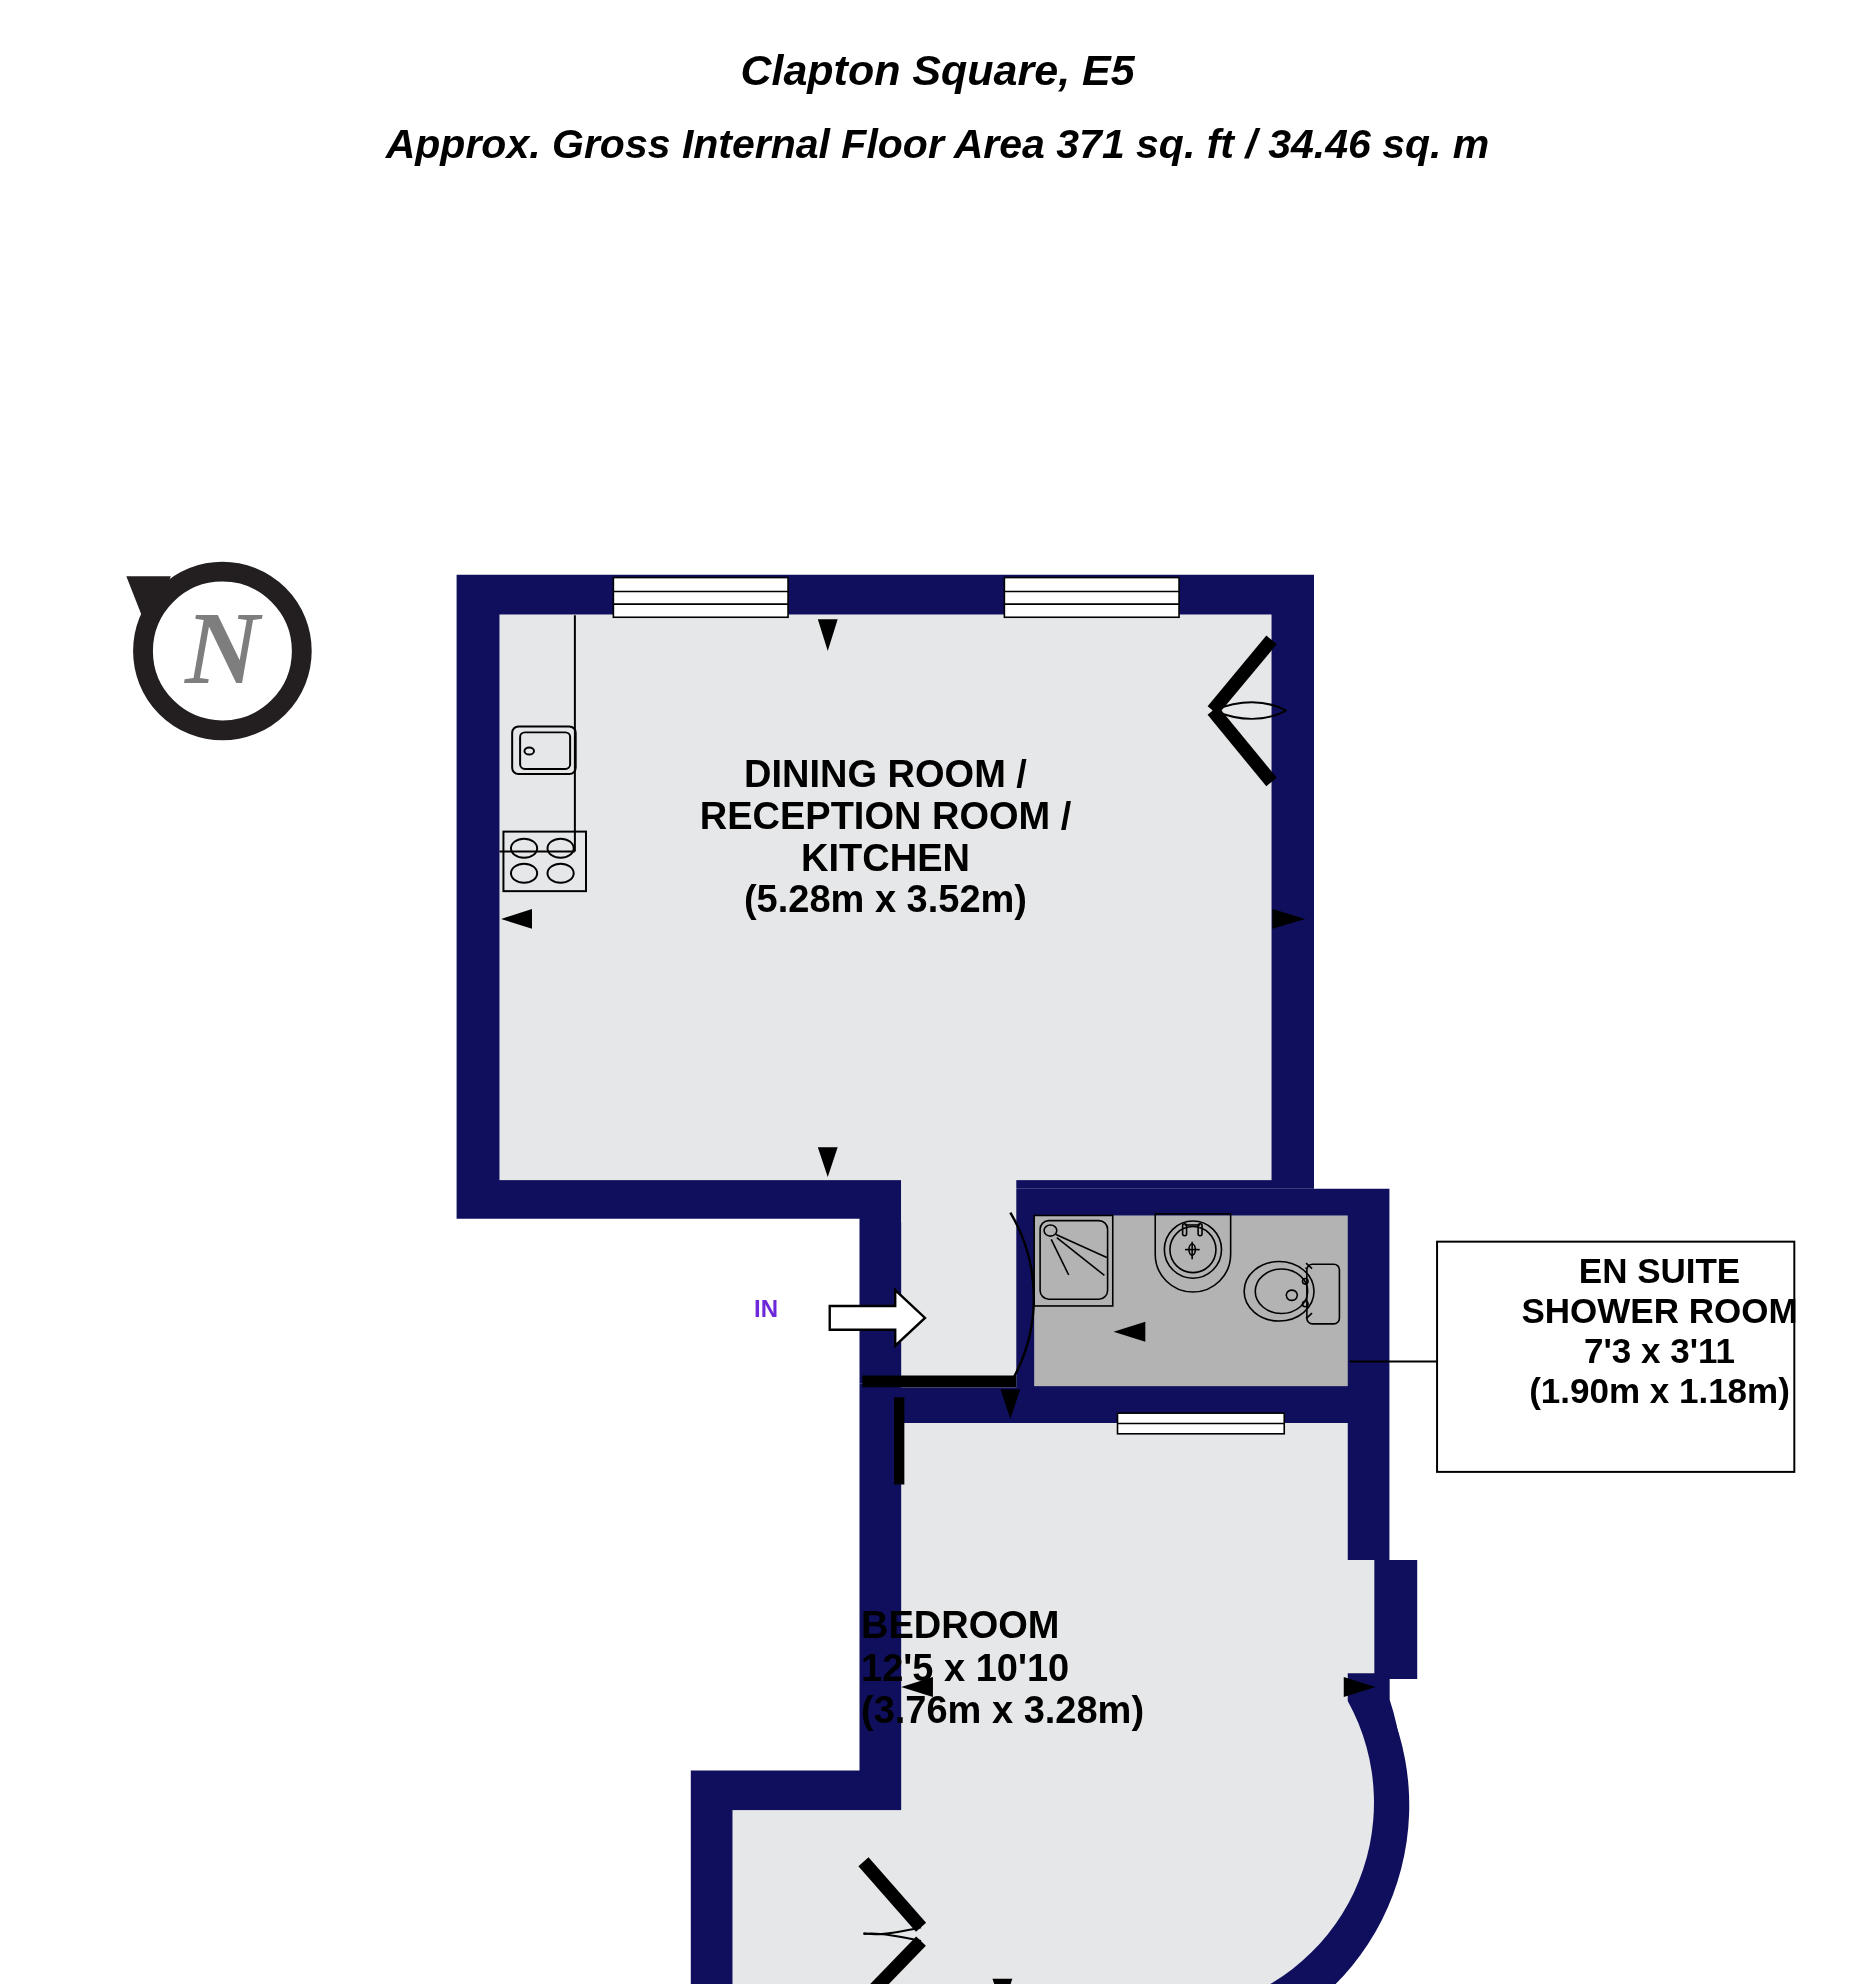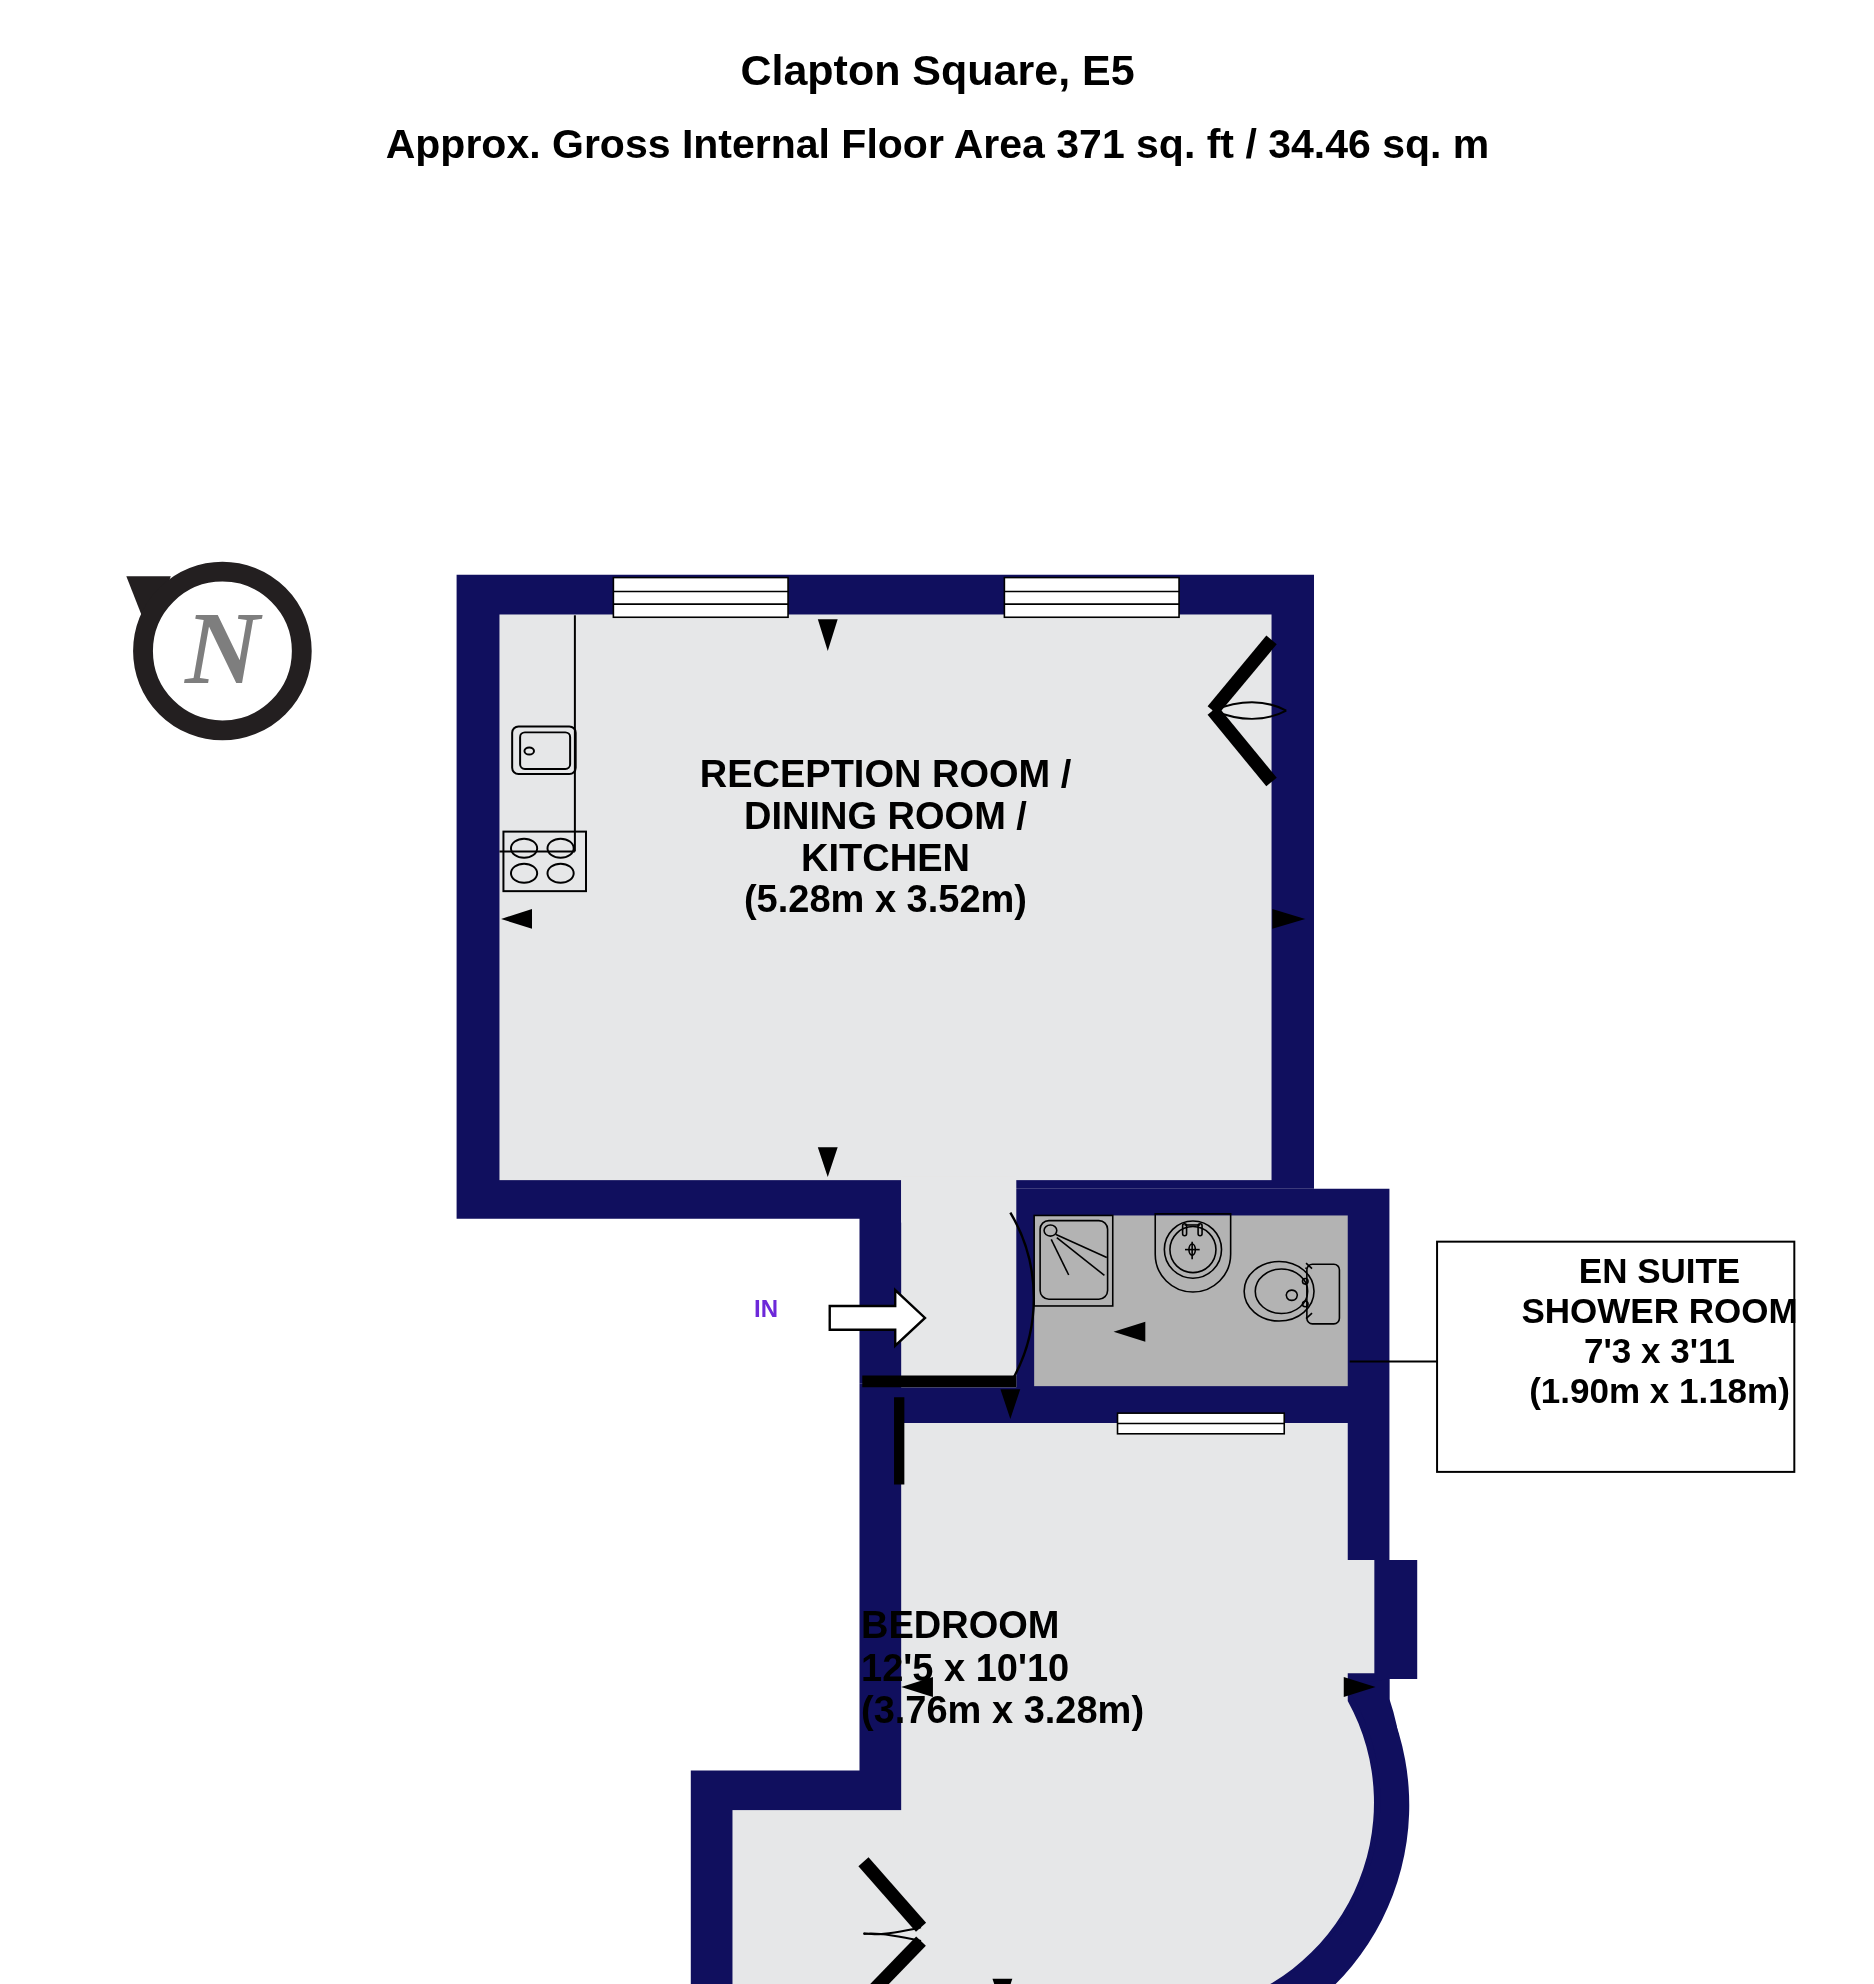--- a/index.html
+++ b/index.html
@@ -15,20 +15,21 @@
     font-family: "Liberation Sans", sans-serif;
     -webkit-font-smoothing: antialiased;
   }
 
   
   #header {
     position: absolute;
     top: 0; left: 0;
     width: 1875px;
     text-align: center;
+    font-style: italic;
   }
   #plan-title {
     margin: 0;
     padding-top: 48px;
     font-size: 43px;
     font-weight: bold;
     color: #000000;
     letter-spacing: 0px;
     line-height: 1.05;
   }
@@ -249,22 +250,22 @@
 
   <g>
     <line x1="3400" y1="3430" x2="3620" y2="3430" stroke="#000000" stroke-width="5"></line>
     <rect x="3620" y="3128" width="900" height="580" fill="#ffffff" stroke="#000000" stroke-width="5"></rect>
   </g>
 
 </svg>
 
   <div style="position:absolute; left:564px; top:754px; width:643px; text-align:center;
               font-size:38px; font-weight:bold; color:#000; line-height:1.10;">
+    <div>DINING ROOM /</div>
     <div>RECEPTION ROOM /</div>
-    <div>DINING ROOM /</div>
     <div>KITCHEN</div>
     <div>(5.28m x 3.52m)</div>
   </div>
 
   <div style="position:absolute; left:861px; top:1604px; width:461px; 
               font-size:38px; font-weight:bold; color:#000; line-height:1.12;">
     <div>BEDROOM</div>
     <div>12'5 x 10'10</div>
     <div>(3.76m x 3.28m)</div>
   </div>

